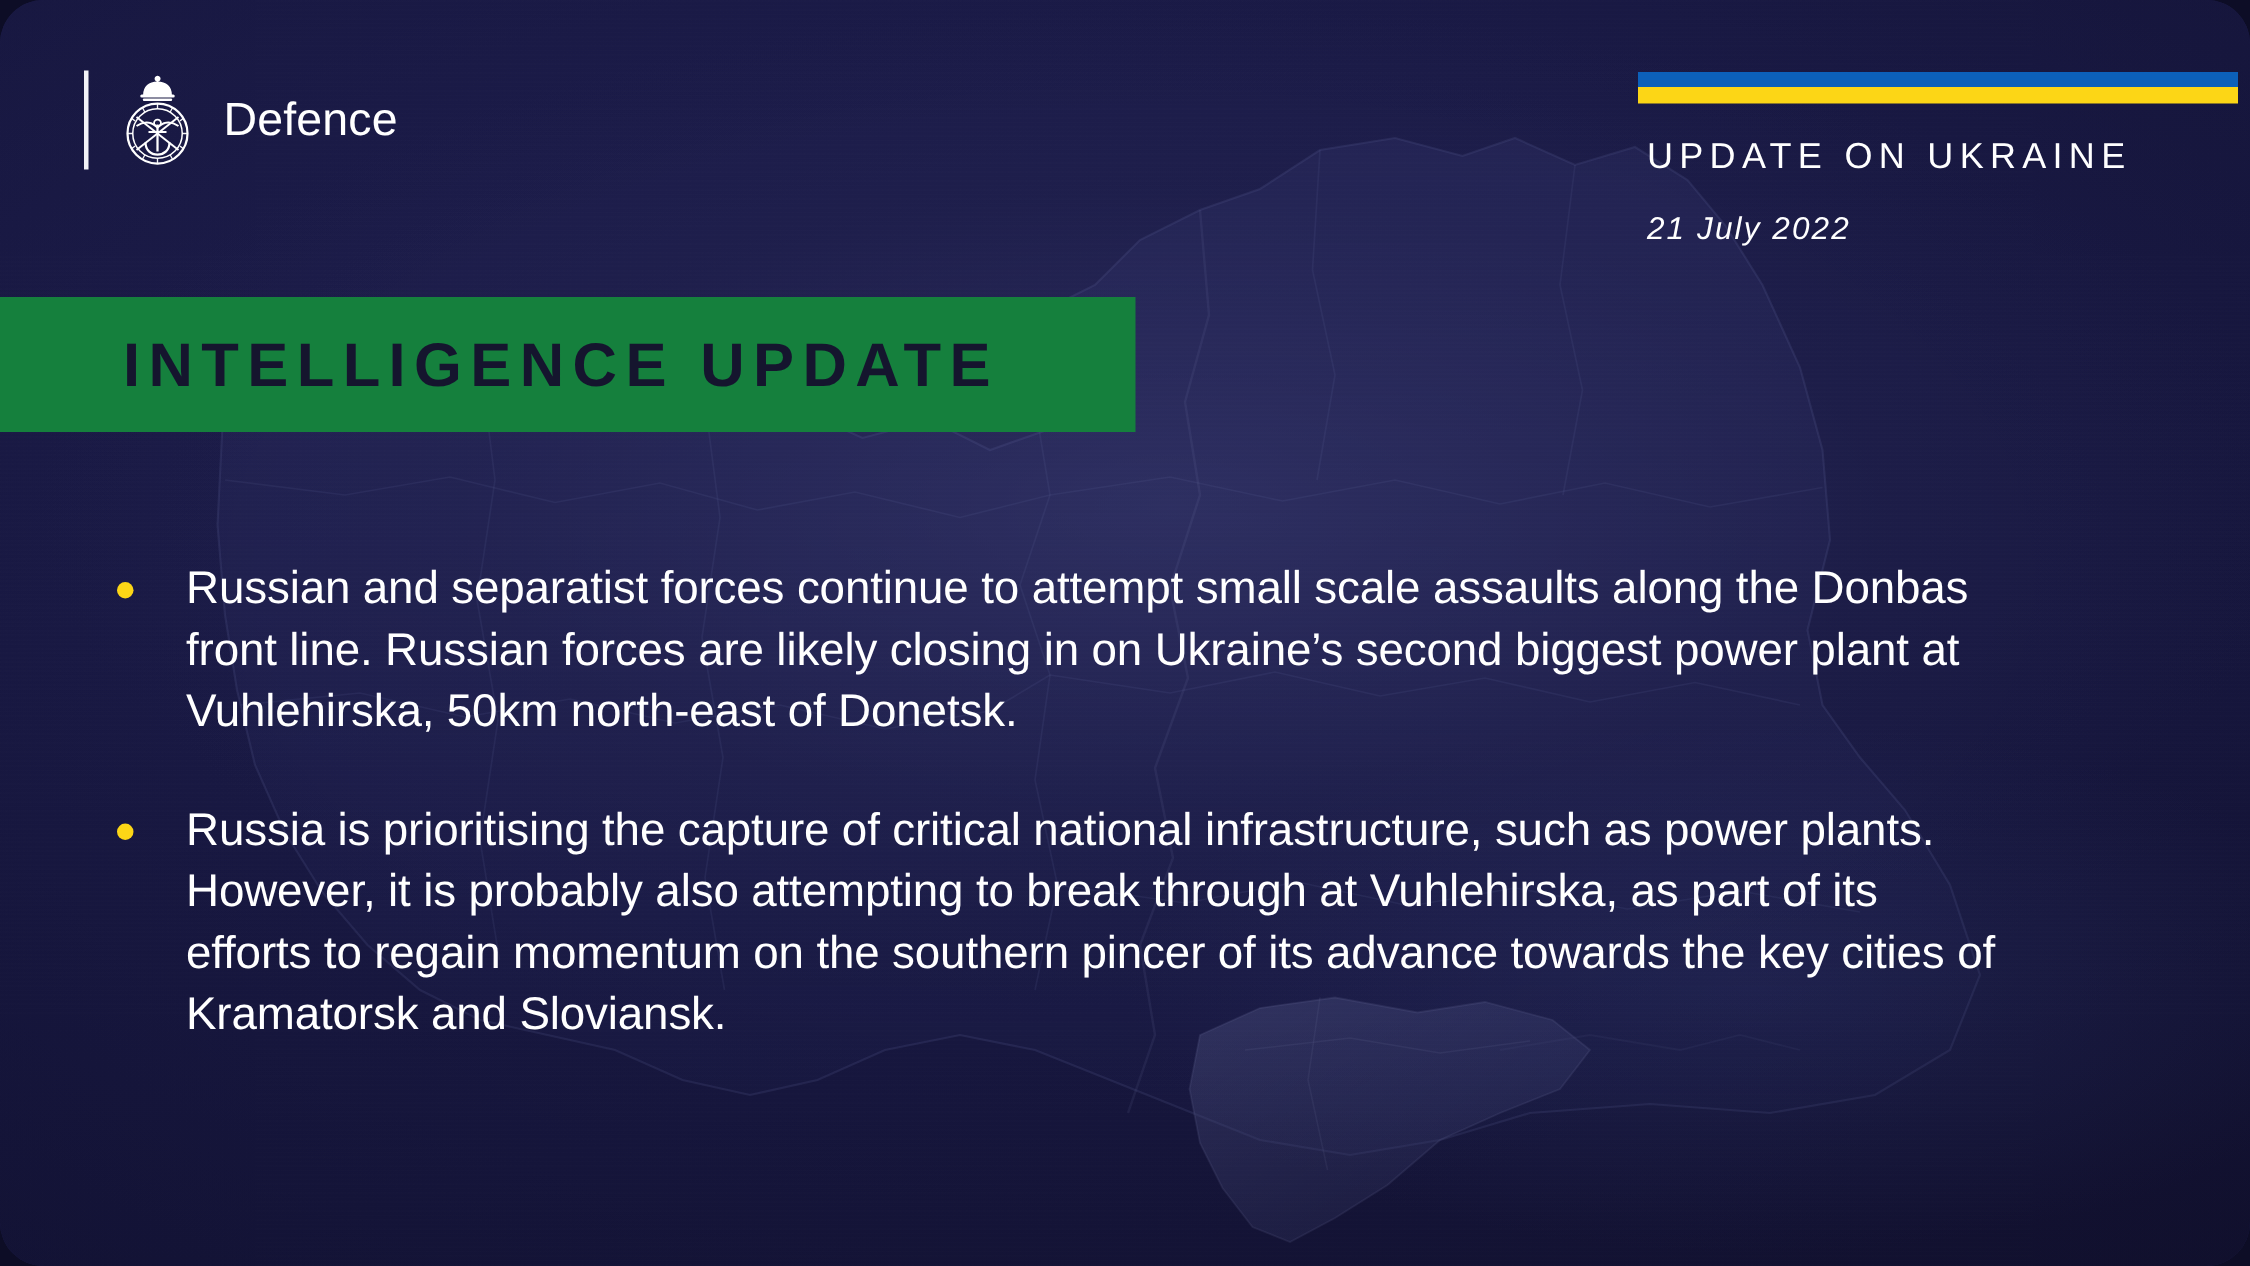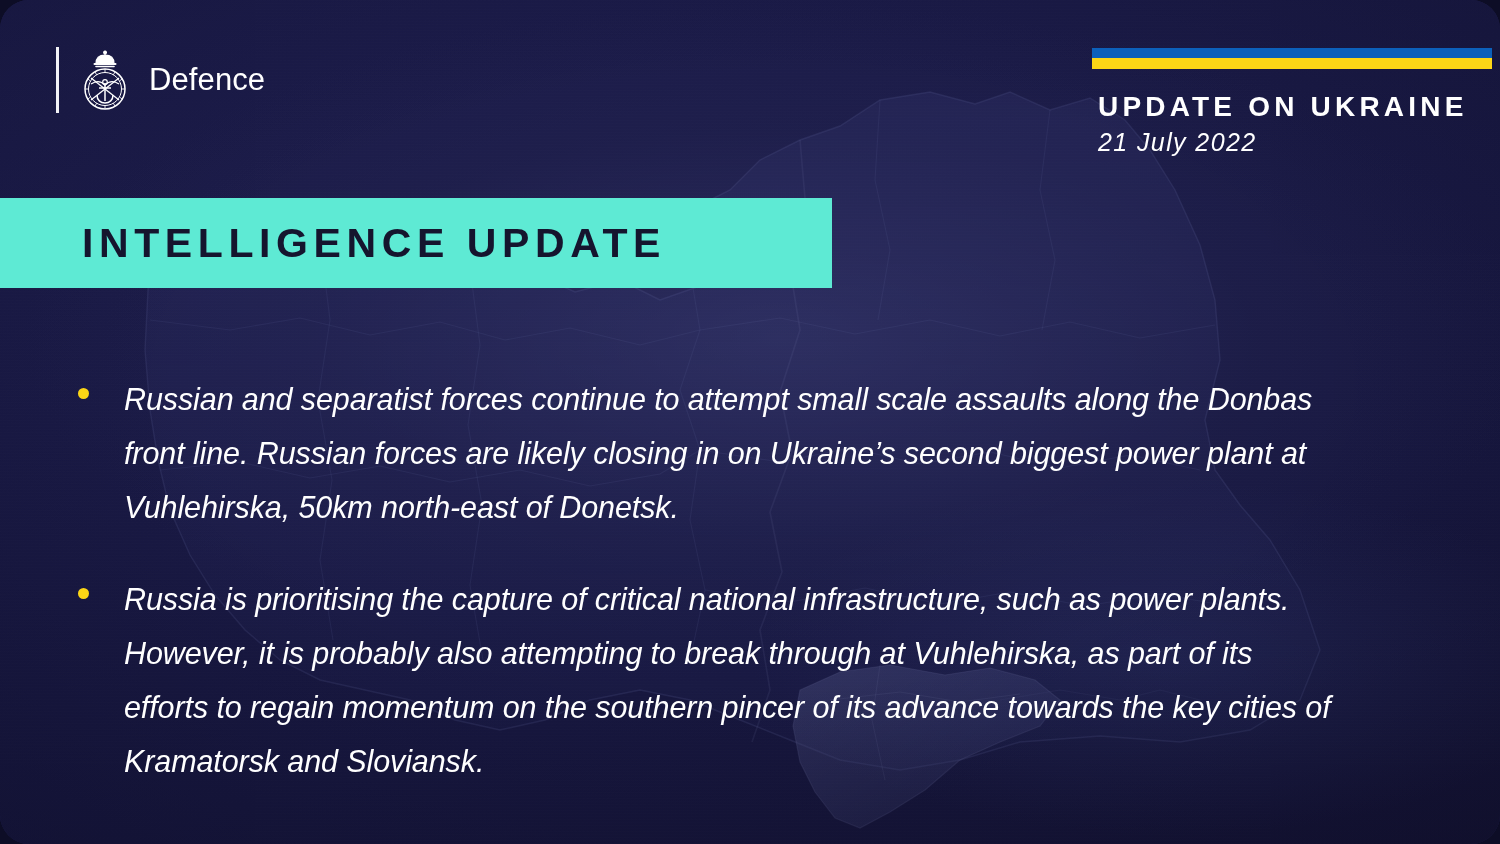--- a/index.html
+++ b/index.html
@@ -97,42 +97,42 @@
     margin-left: 2px;
   }
   .flag-blue { height: 10px; background: #0c60ba; }
   .flag-yellow { height: 11px; background: #fcd616; }
   .topright-text {
     margin-top: 22px;
     padding-left: 8px;
     color: #ffffff;
   }
   .update-title {
-    font-size: 28px;
+    font-size: 24px;
     letter-spacing: 4.2px;
-    font-weight: 700;
+    font-weight: 400;
     white-space: nowrap;
   }
   .update-date {
-    font-size: 25px;
+    font-size: 21px;
     font-style: italic;
     letter-spacing: 1.4px;
-    margin-top: 5px;
+    margin-top: 22px;
     font-weight: 400;
     white-space: nowrap;
   }
 
   
   .banner {
     position: absolute;
     left: 0;
     top: 198px;
-    width: 832px;
+    width: 757px;
     height: 90px;
-    background: #5eead4;
+    background: #15803d;
     display: flex;
     align-items: center;
   }
   .banner-text {
     color: #15152e;
     font-size: 41px;
     font-weight: 700;
     letter-spacing: 5.6px;
     padding-left: 82px;
     white-space: nowrap;
@@ -156,25 +156,24 @@
     height: 11px;
     border-radius: 50%;
     background: #fcd616;
     flex: 0 0 auto;
     margin-top: 16px;
     margin-right: 35px;
   }
   .bullet-text {
     color: #ffffff;
     font-size: 30.5px;
-    line-height: 54px;
+    line-height: 41px;
     font-weight: 400;
     letter-spacing: -0.1px;
     max-width: 1215px;
-    font-style: italic;
   }
 </style>
 </head>
 <body>
 
 <div class="slide">
 
   <div class="bg-base"></div>
 
   <div class="bg-map">

